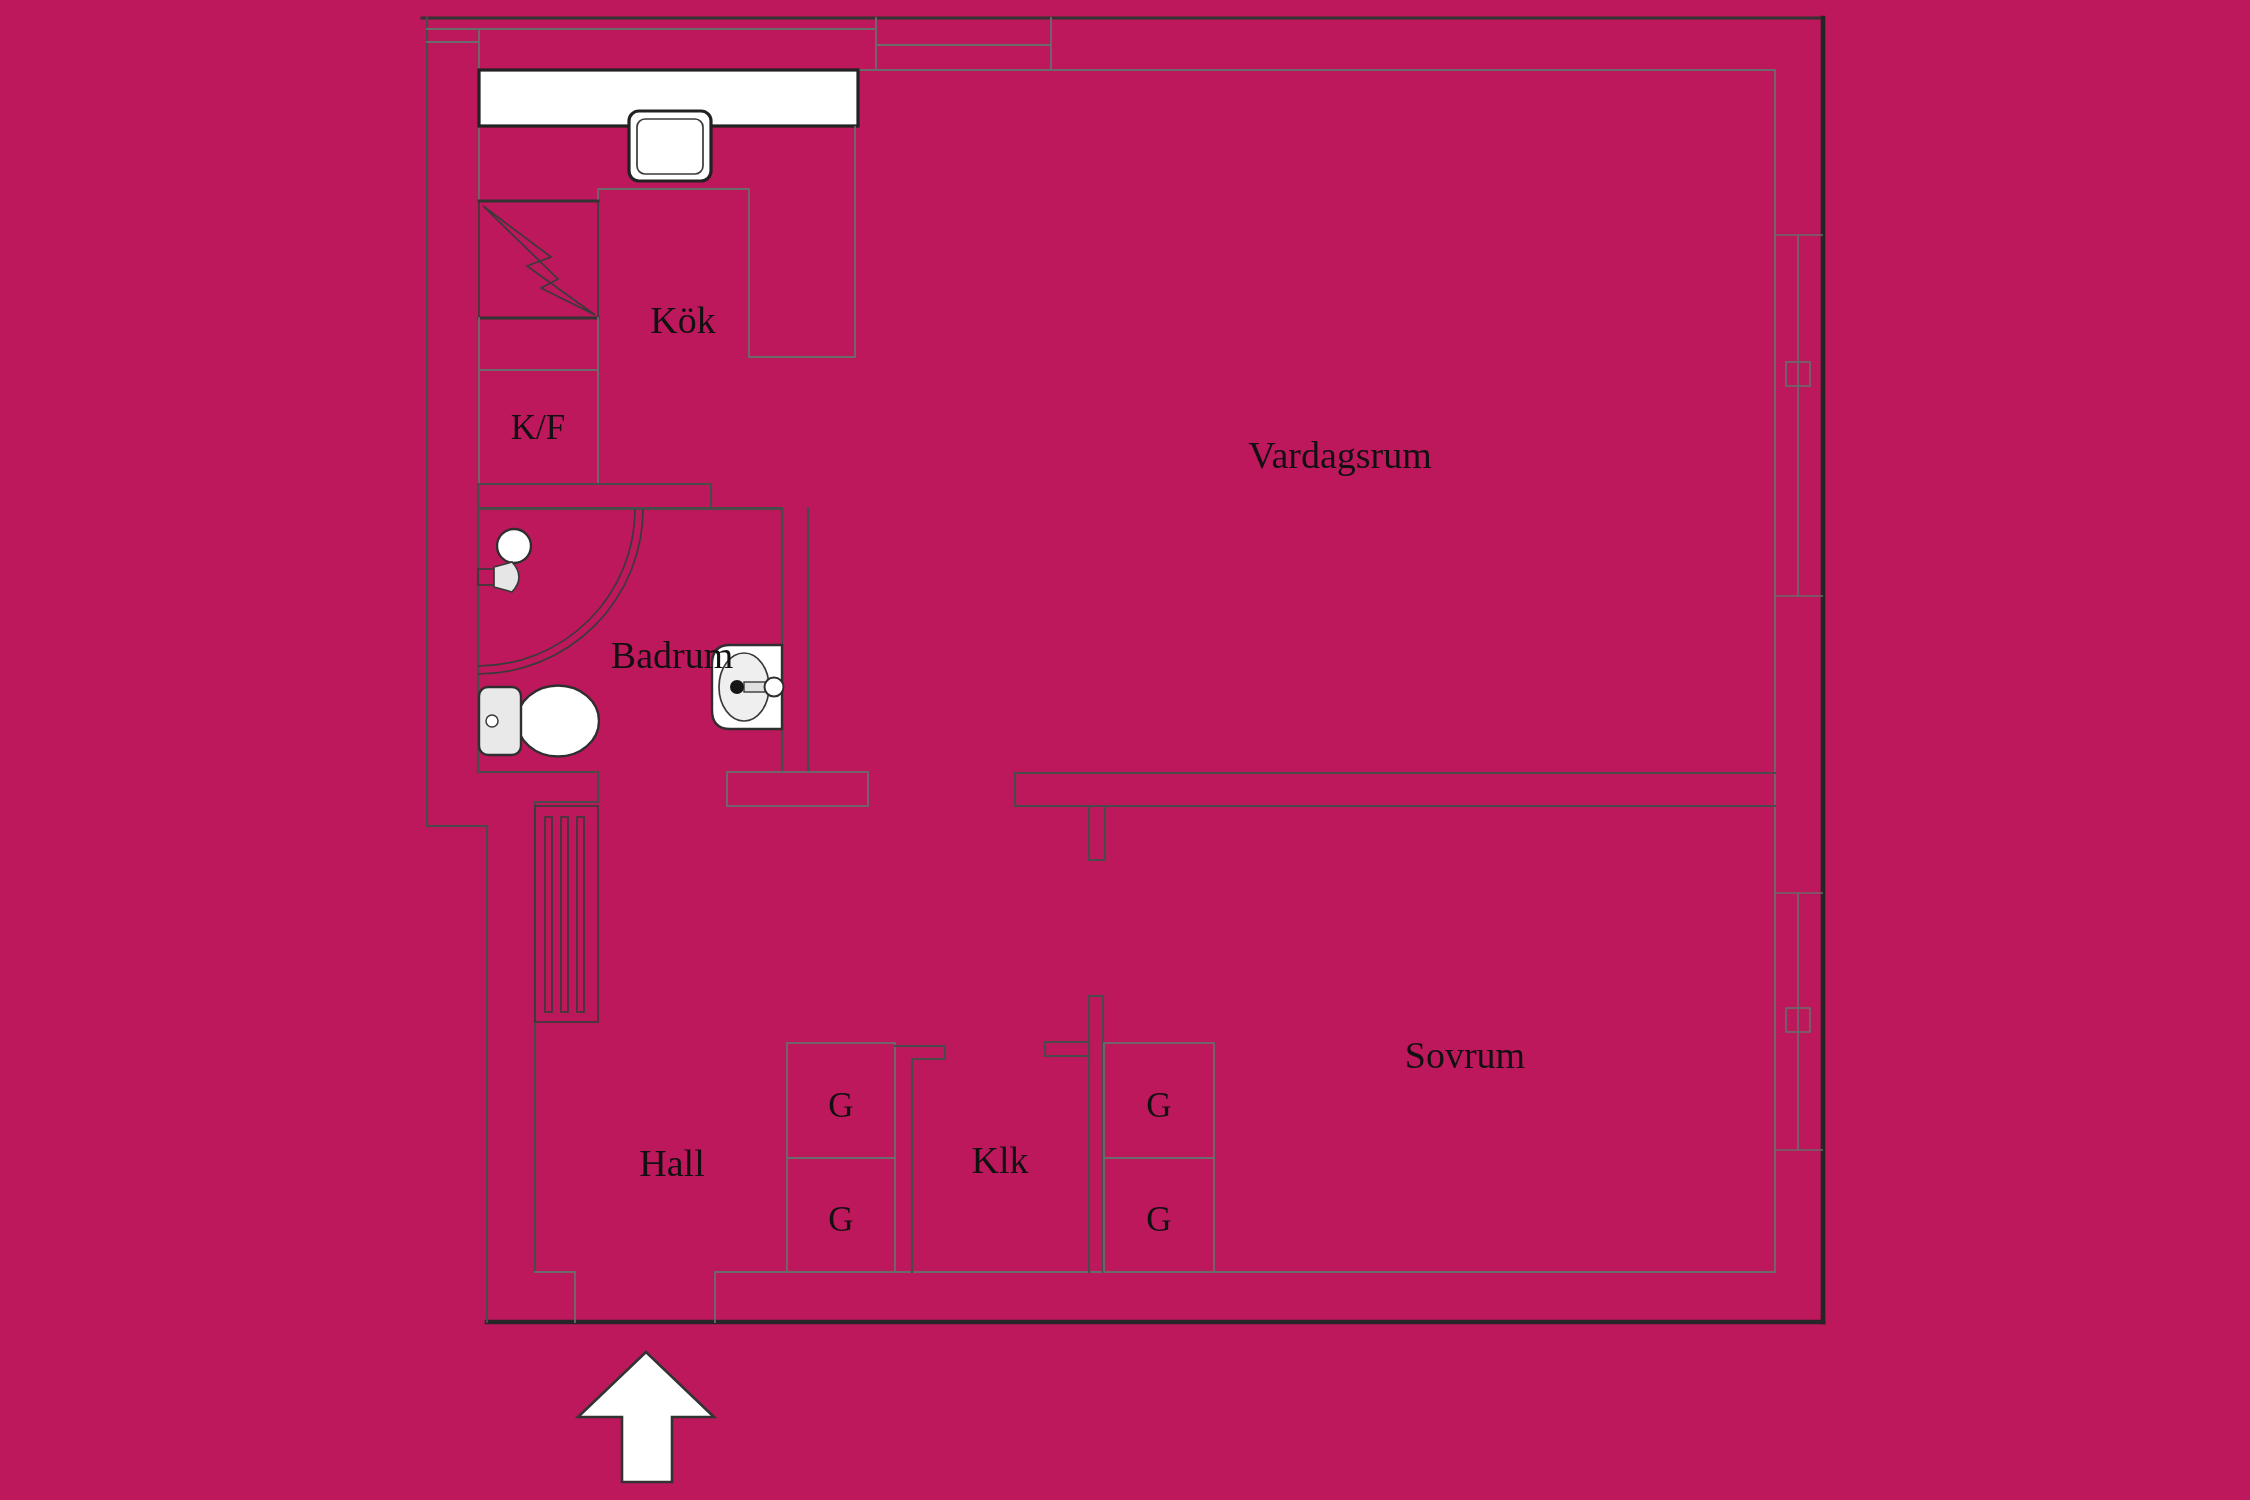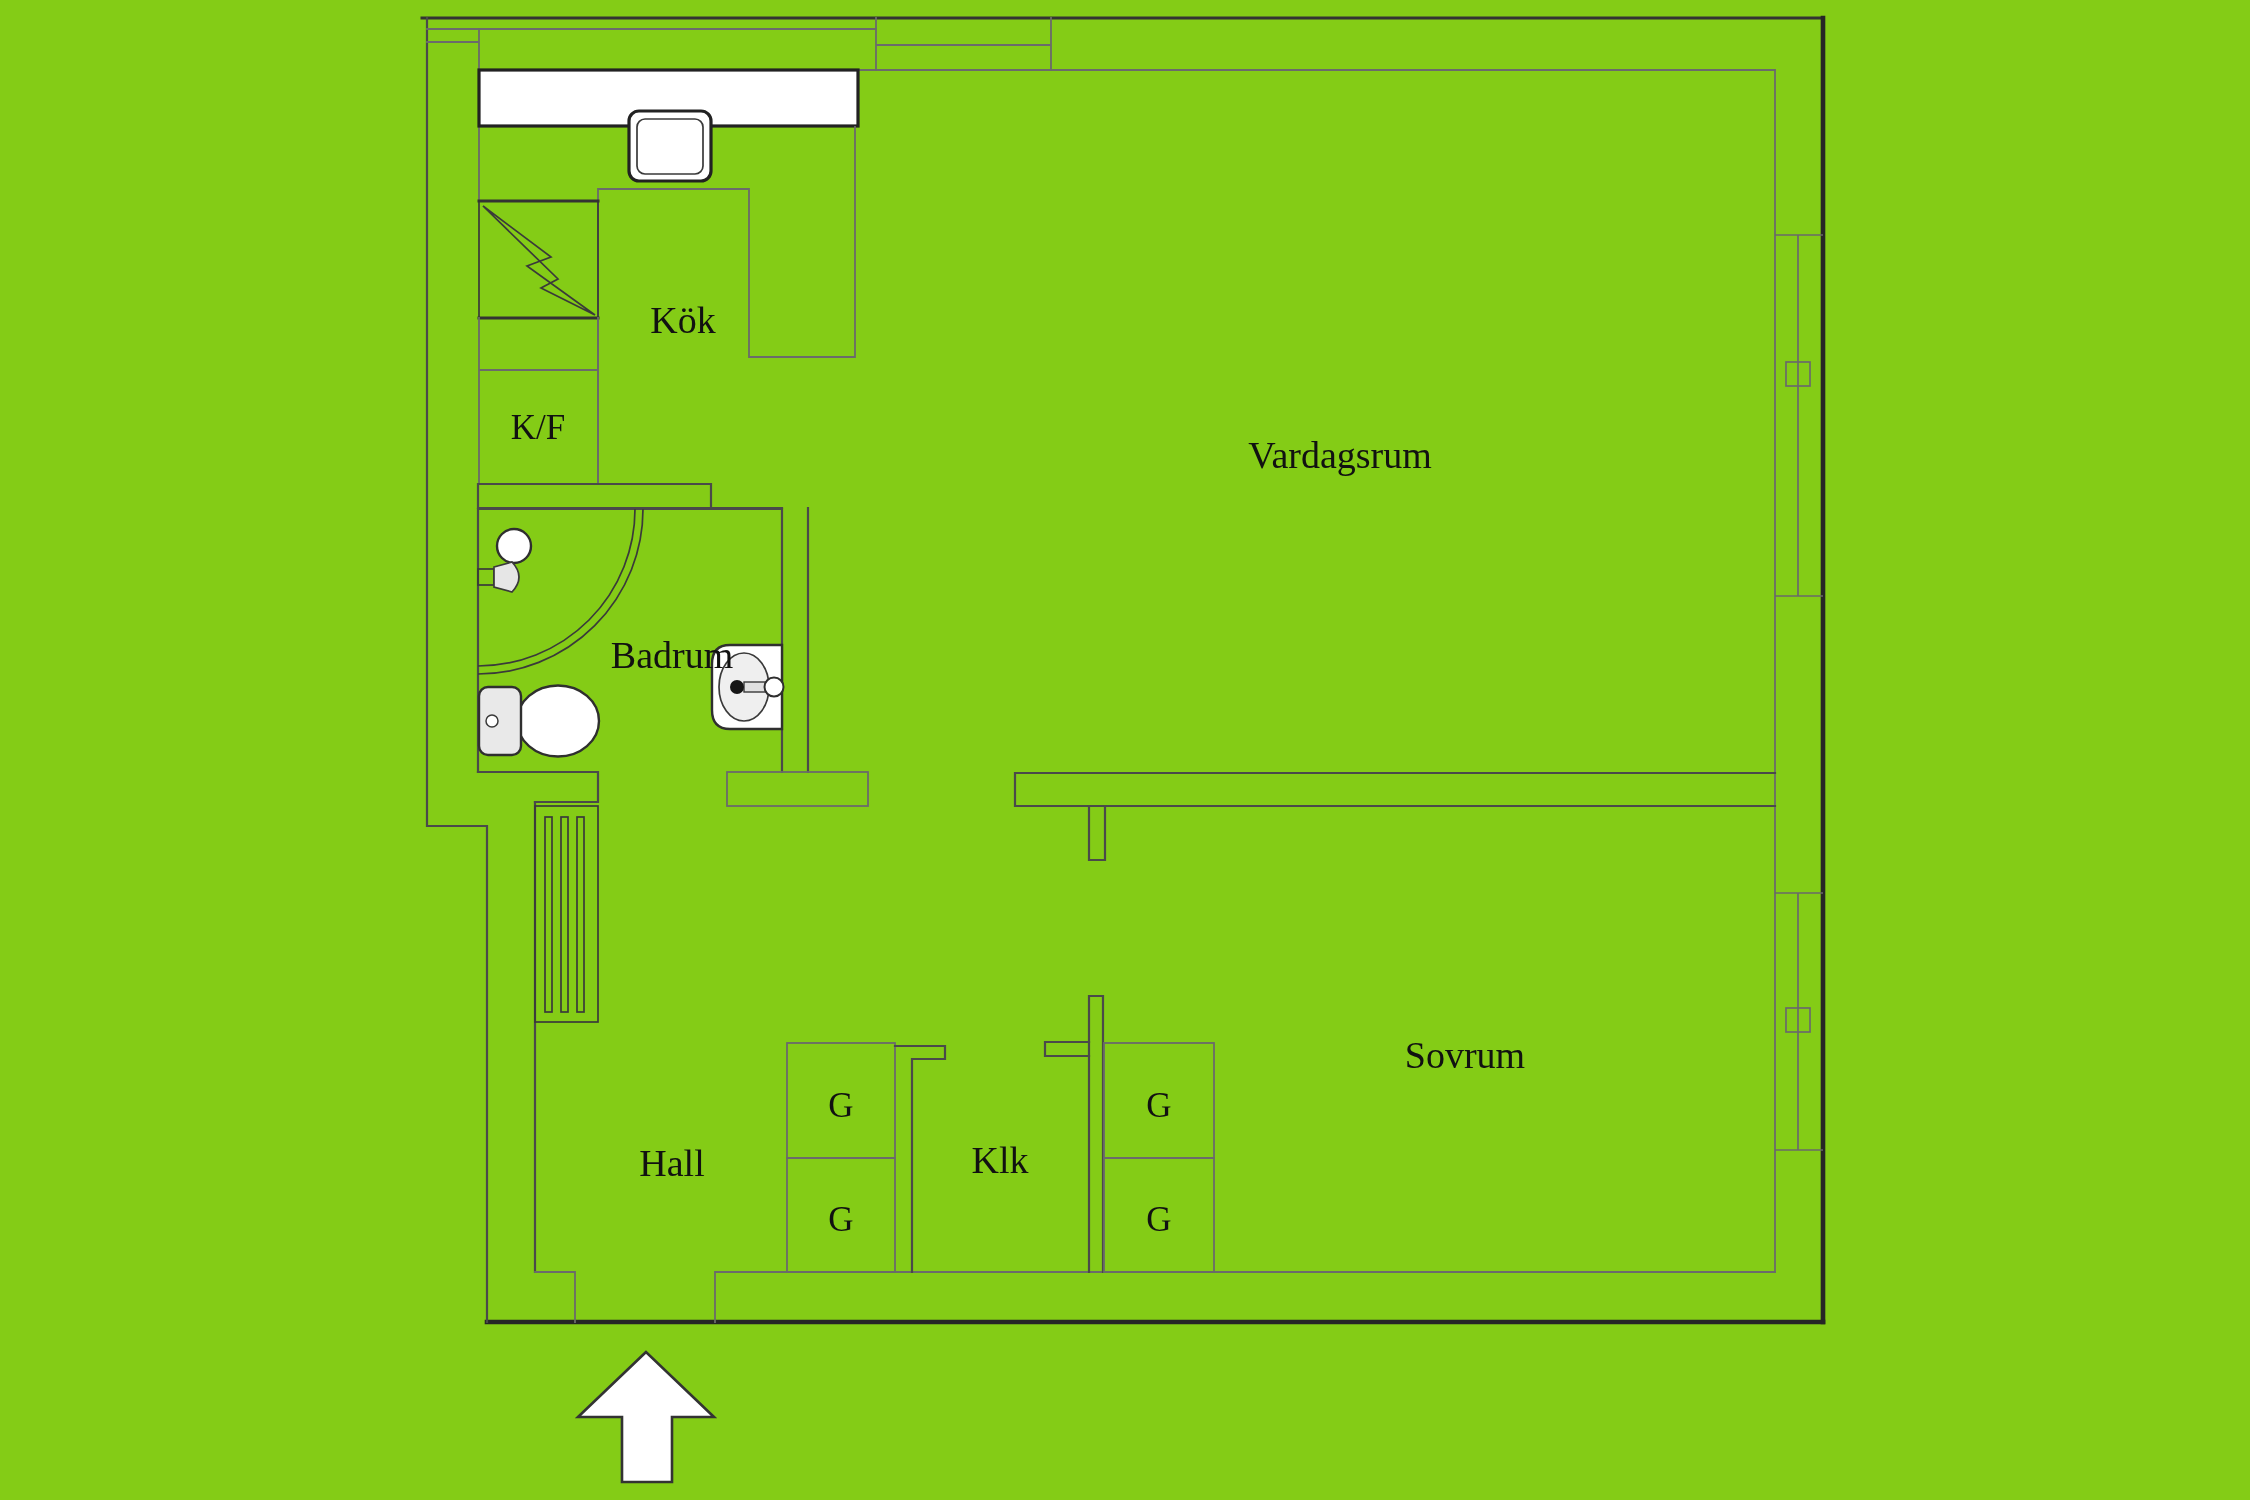--- a/index.html
+++ b/index.html
@@ -1,16 +1,16 @@
 <!DOCTYPE html>
 <html><head>
 <meta charset="utf-8">
 <style>
   html,body{margin:0;padding:0;background:#ffffff;}
-  .stage{width:2250px;height:1500px;background:#84cc16;position:relative;font-family:"Liberation Serif","DejaVu Serif",serif;}
+  .stage{width:2250px;height:1500px;background:#be185d;position:relative;font-family:"Liberation Serif","DejaVu Serif",serif;}
   svg{display:block}
   .w{fill:none;stroke:#4a4a4a;stroke-width:2.2;stroke-linecap:square}
   .wt{fill:none;stroke:#6b6b6b;stroke-width:1.8;stroke-linecap:square}
   .wb{fill:none;stroke:#262626;stroke-width:4.6;stroke-linecap:square}
   .wm{fill:none;stroke:#333333;stroke-width:3;stroke-linecap:square}
   .fx{fill:#ffffff;stroke:#2f2f2f;stroke-width:2.4}
   .fxt{fill:none;stroke:#3a3a3a;stroke-width:1.7}
   .fxb{fill:#ffffff;stroke:#222222;stroke-width:3.2}
   .win{fill:none;stroke:#6a6a6a;stroke-width:1.7}
   .room-label{fill:#111111;font-size:38px;text-anchor:middle}

